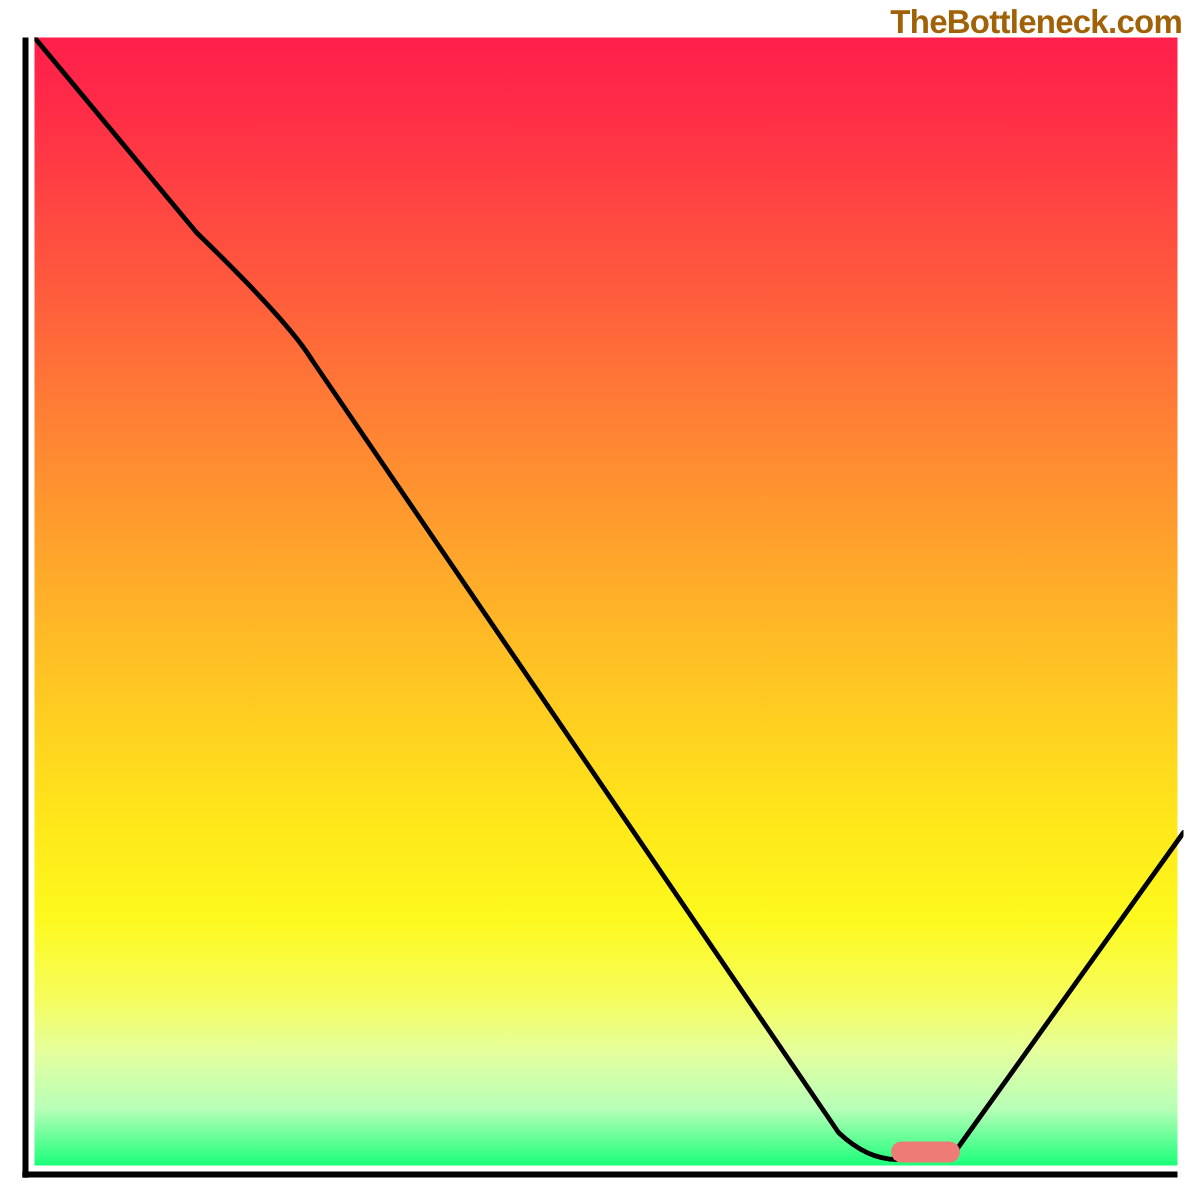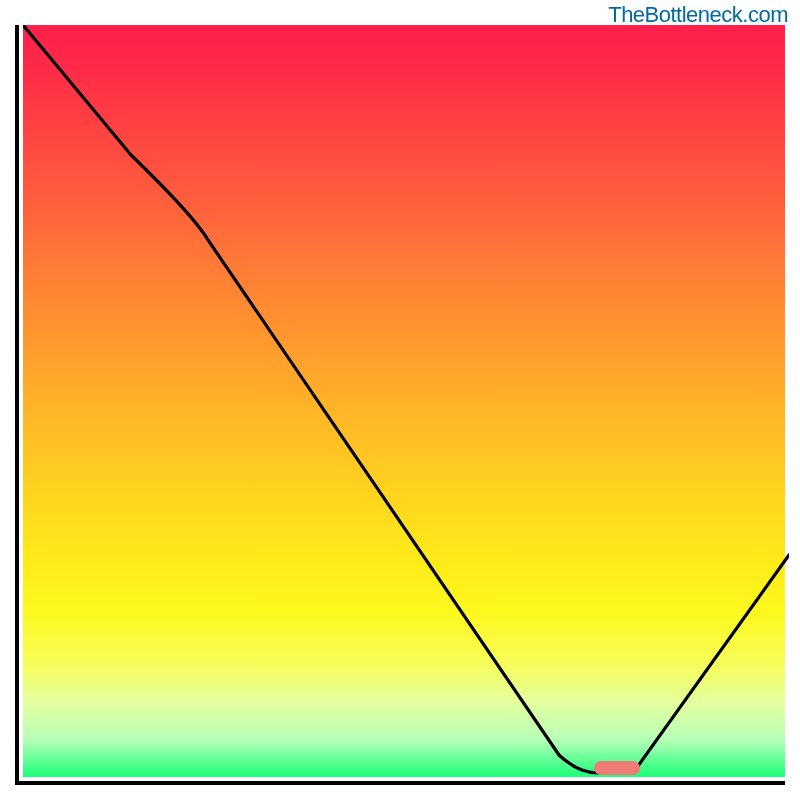--- a/index.html
+++ b/index.html
@@ -9,22 +9,22 @@
   width: 800px;
   height: 800px;
   background: #fff;
 }
 .watermark {
   position: absolute;
   top: 2px;
   right: 12px;
   font-family: Arial, Helvetica, sans-serif;
   font-size: 22px;
-  font-weight: 400;
-  color: #0369a1;
+  font-weight: 700;
+  color: #a16207;
   letter-spacing: -0.5px;
 }
 .chart-area {
   position: absolute;
   left: 15px;
   top: 25px;
   width: 770px;
   height: 760px;
   border-left: 4px solid #000;
   border-bottom: 4px solid #000;

